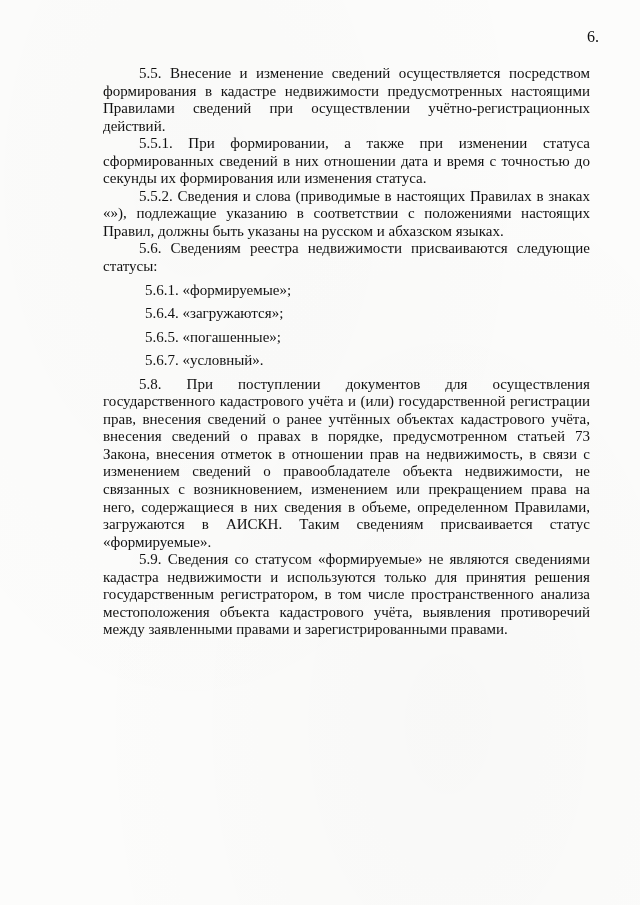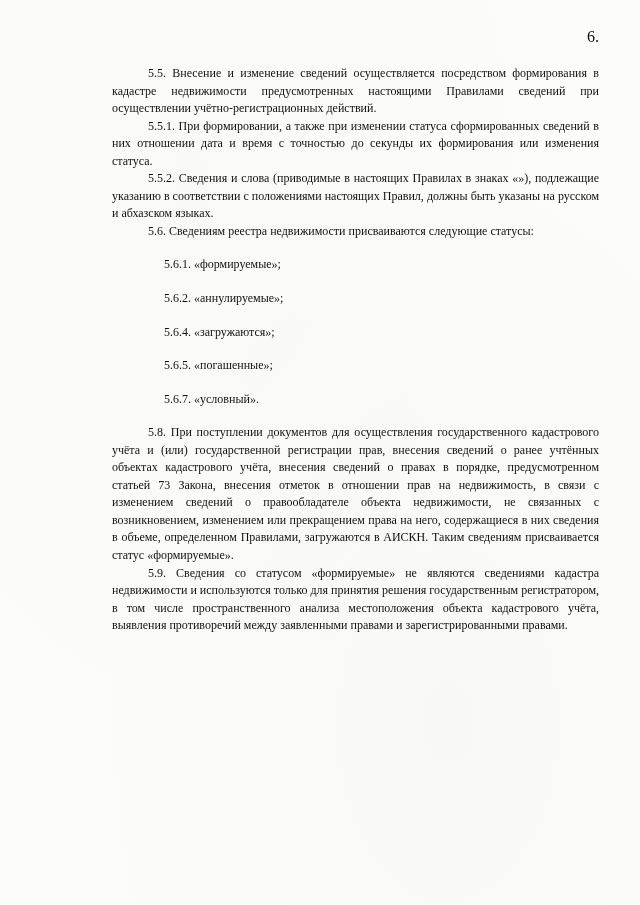--- a/index.html
+++ b/index.html
@@ -29,54 +29,53 @@
     }
     .page-number {
       position: absolute;
       top: 28px;
       right: 41px;
       font-size: 16px;
       line-height: 18px;
     }
     .body {
       position: absolute;
-      left: 112px;
+      left: 103px;
       top: 65px;
       width: 487px;
-      font-size: 12px;
+      font-size: 15px;
       line-height: 17.55px;
       font-family: Liberation Serif, serif;
     }
     .para {
       margin: 0;
       text-align: justify;
       text-indent: 36px;
       hyphens: none;
     }
     .list-item {
-      margin: 16px;
+      margin: 6px;
       padding-left: 36px;
       text-align: left;
     }
   </style>
 </head>
 <body>
 
 <div class="page">
   <div class="page-number">6.</div>
 
   <div class="body">
     <p class="para">5.5. Внесение и изменение сведений осуществляется посредством формирования в кадастре недвижимости предусмотренных настоящими Правилами сведений при осуществлении учётно-регистрационных действий.</p>
     <p class="para">5.5.1. При формировании, а также при изменении статуса сформированных сведений в них отношении дата и время с точностью до секунды их формирования или изменения статуса.</p>
     <p class="para">5.5.2. Сведения и слова (приводимые в настоящих Правилах в знаках «»), подлежащие указанию в соответствии с положениями настоящих Правил, должны быть указаны на русском и абхазском языках.</p>
     <p class="para">5.6. Сведениям реестра недвижимости присваиваются следующие статусы:</p>
 
     <div>
       <p class="list-item">5.6.1. «формируемые»;</p>
-      <p class="list-item">5.6.2. «аннулируемые»;</p>
       <p class="list-item">5.6.4. «загружаются»;</p>
       <p class="list-item">5.6.5. «погашенные»;</p>
       <p class="list-item">5.6.7. «условный».</p>
     </div>
 
     <p class="para">5.8. При поступлении документов для осуществления государственного кадастрового учёта и (или) государственной регистрации прав, внесения сведений о ранее учтённых объектах кадастрового учёта, внесения сведений о правах в порядке, предусмотренном статьей 73 Закона, внесения отметок в отношении прав на недвижимость, в связи с изменением сведений о правообладателе объекта недвижимости, не связанных с возникновением, изменением или прекращением права на него, содержащиеся в них сведения в объеме, определенном Правилами, загружаются в АИСКН. Таким сведениям присваивается статус «формируемые».</p>
     <p class="para">5.9. Сведения со статусом «формируемые» не являются сведениями кадастра недвижимости и используются только для принятия решения государственным регистратором, в том числе пространственного анализа местоположения объекта кадастрового учёта, выявления противоречий между заявленными правами и зарегистрированными правами.</p>
   </div>
 </div>
 

